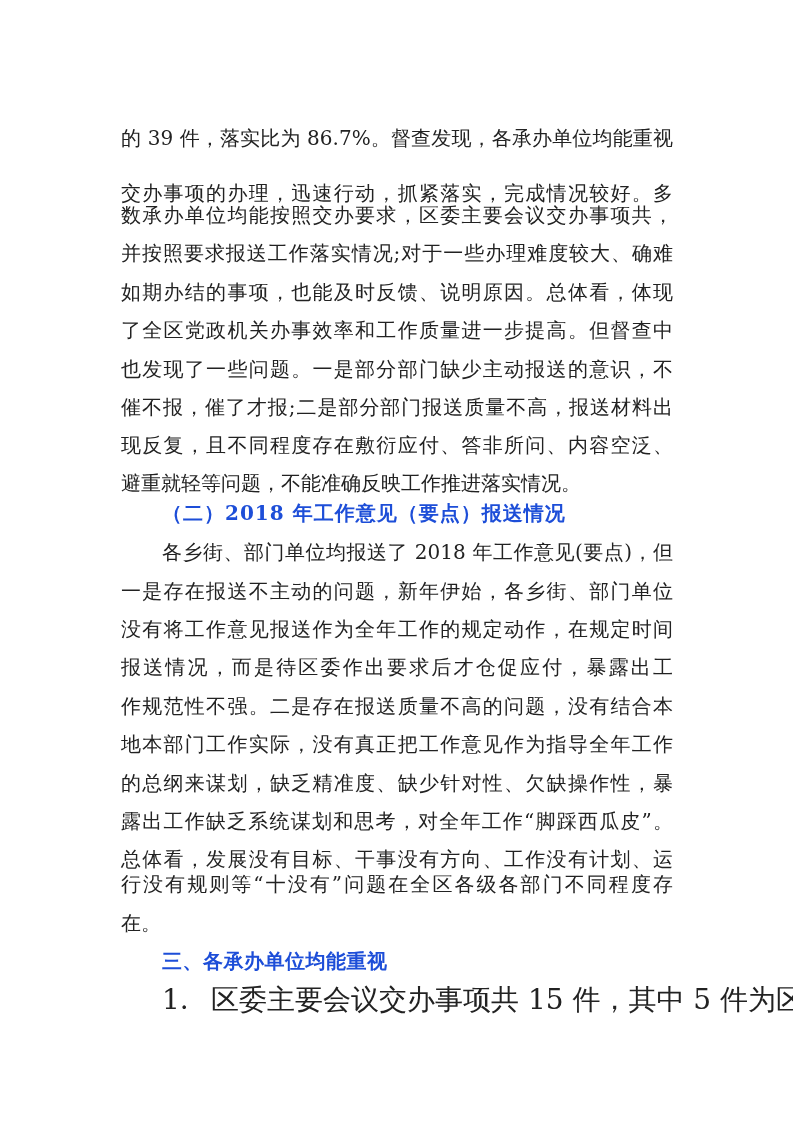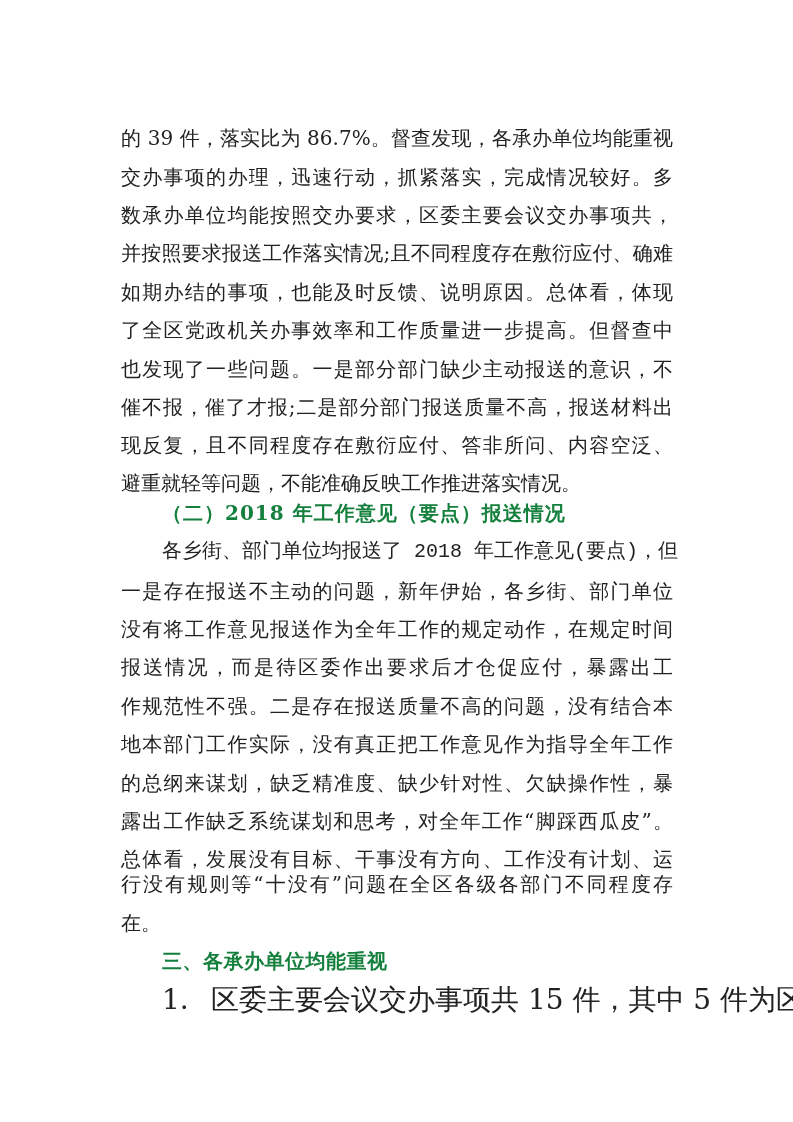--- a/index.html
+++ b/index.html
@@ -35,31 +35,30 @@
       text-align: justify;
       text-align-last: justify;
       color: #222222;
     }
     .line.last {
       text-align-last: left;
     }
     .line.indent {
       left: 162px;
       width: 511px;
-      font-family: Liberation Mono, monospace;
     }
     .heading {
       position: absolute;
       left: 162px;
       height: 38px;
       line-height: 38px;
       font-size: 20px;
       font-weight: bold;
       white-space: nowrap;
-      color: #15803d;
+      color: #1d4ed8;
       letter-spacing: 1px;
     }
     .heading.sans {
       font-family: "DejaVu Sans", "Liberation Sans", sans-serif;
       letter-spacing: 0.5px;
     }
     .numbered {
       position: absolute;
       left: 162px;
       width: 511px;
@@ -79,23 +78,23 @@
       text-align: justify;
       text-align-last: justify;
     }
   </style>
 </head>
 <body>
 
 <div class="page">
 
   <div class="line" style="top:99px;">的 39 件，落实比为 86.7%。督查发现，各承办单位均能重视</div>
-  <div class="line" style="top:138px;">交办事项的办理，迅速行动，抓紧落实，完成情况较好。多</div>
+  <div class="line" style="top:154px;">交办事项的办理，迅速行动，抓紧落实，完成情况较好。多</div>
   <div class="line" style="top:176px;">数承办单位均能按照交办要求，区委主要会议交办事项共，</div>
-  <div class="line" style="top:214px;">并按照要求报送工作落实情况;且不同程度存在敷衍应付、确难</div>
+  <div class="line" style="top:214px;">并按照要求报送工作落实情况;对于一些办理难度较大、确难</div>
   <div class="line" style="top:253px;">如期办结的事项，也能及时反馈、说明原因。总体看，体现</div>
   <div class="line" style="top:291px;">了全区党政机关办事效率和工作质量进一步提高。但督查中</div>
   <div class="line" style="top:330px;">也发现了一些问题。一是部分部门缺少主动报送的意识，不</div>
   <div class="line" style="top:368px;">催不报，催了才报;二是部分部门报送质量不高，报送材料出</div>
   <div class="line last" style="top:444px;">避重就轻等问题，不能准确反映工作推进落实情况。</div>
   <div class="line" style="top:406px;">现反复，且不同程度存在敷衍应付、答非所问、内容空泛、</div>
 
   <div class="heading" style="top:474px;">（二）2018 年工作意见（要点）报送情况</div>
 
   <div class="line indent" style="top:513px;">各乡街、部门单位均报送了 2018 年工作意见(要点)，但</div>

